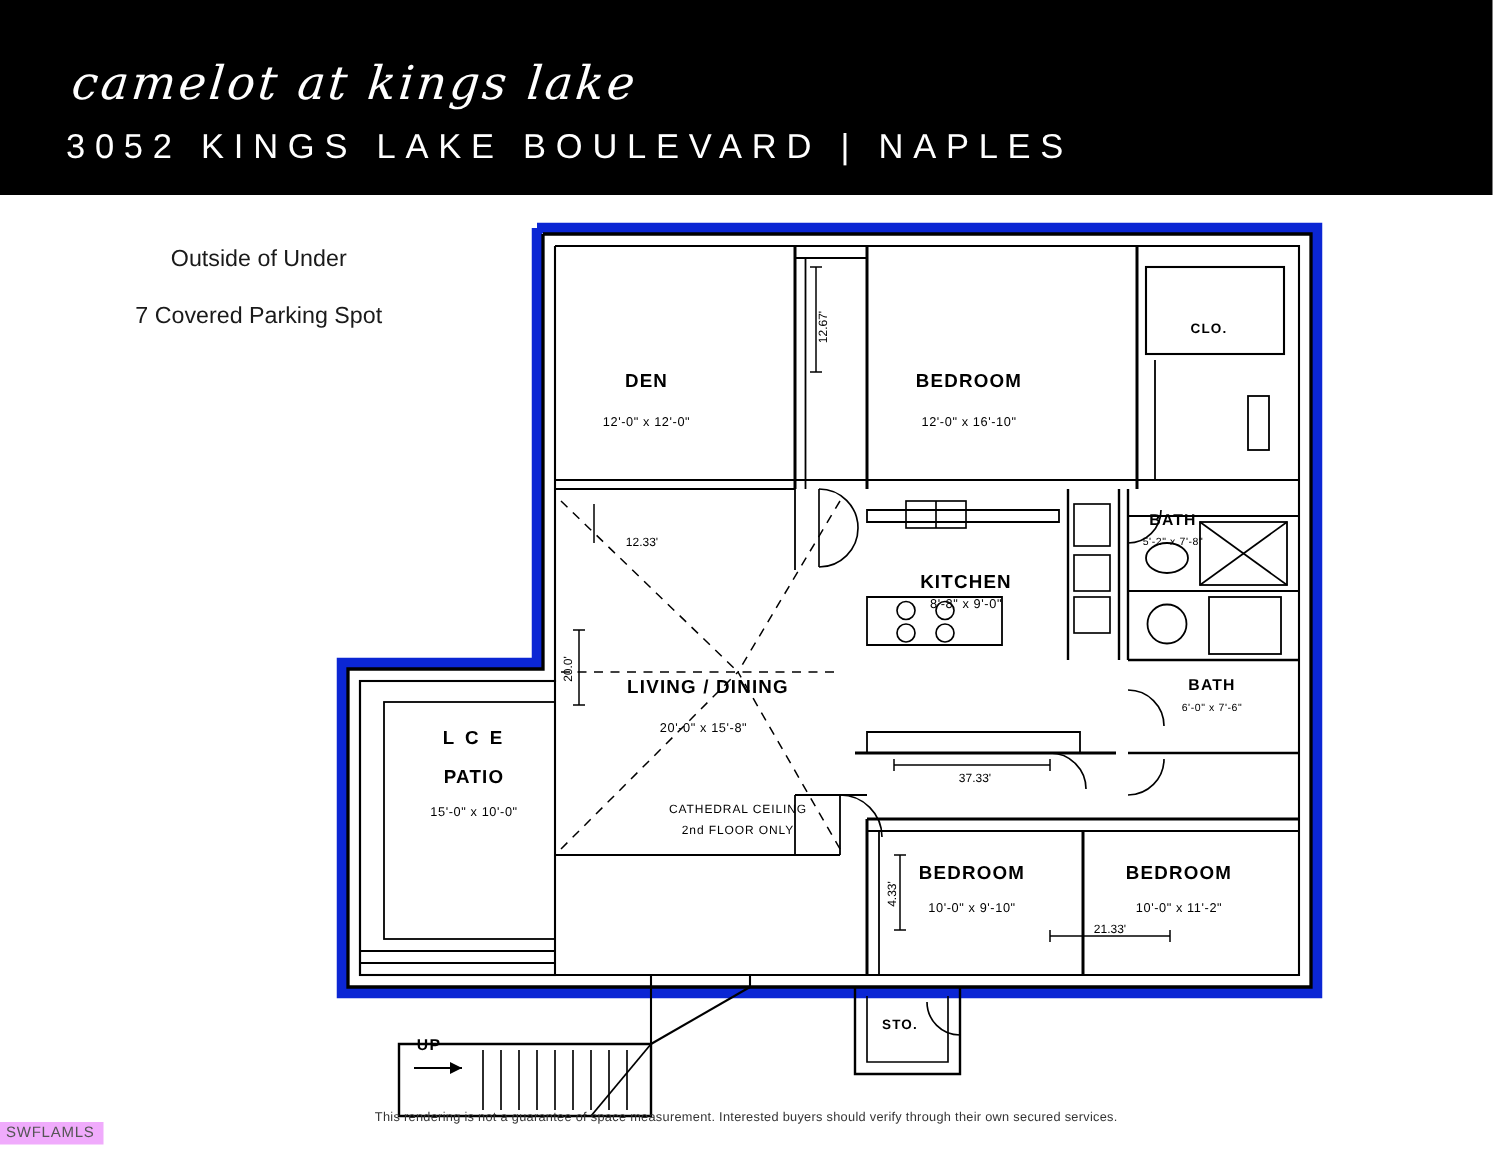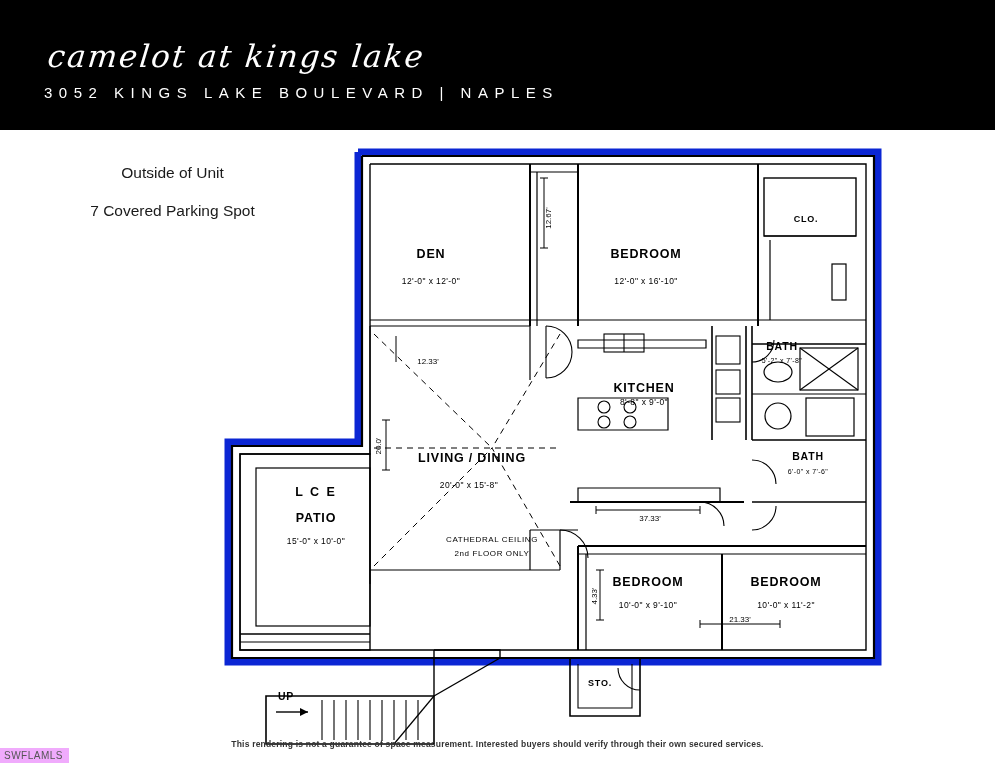--- a/index.html
+++ b/index.html
@@ -34,21 +34,21 @@
     letter-spacing: 2px;
     white-space: nowrap;
     transform: skewX(-6deg);
   }
   #brand-address {
     position: absolute;
     left: 44px;
     top: 84px;
     color: #ffffff;
     font-family: "Liberation Sans", sans-serif;
-    font-size: 15px;
+    font-size: 23px;
     letter-spacing: 6.5px;
     white-space: nowrap;
   }
 
   
   #info-block {
     position: absolute;
     left: 40px;
     top: 162px;
     width: 265px;
@@ -72,21 +72,20 @@
   
   #disclaimer {
     position: absolute;
     left: 0;
     top: 739px;
     width: 995px;
     text-align: center;
     font-size: 8.5px;
     color: #333333;
     letter-spacing: 0.2px;
-    font-weight: bold;
   }
 
   
   #watermark {
     position: absolute;
     left: 0;
     top: 748px;
     background: #f0abfc;
     color: #555555;
     font-size: 10px;
@@ -126,21 +125,21 @@
 </head>
 <body>
 
 <div id="header-banner">
   <div id="brand-script">camelot at kings lake</div>
   <div id="brand-address">3052 KINGS LAKE BOULEVARD  |  NAPLES</div>
 </div>
 
 <div id="info-block">
   <div class="info-line">
-    <div>Outside of Unit</div>
+    <div>Outside of Under</div>
   </div>
   <div class="info-line">7 Covered Parking Spot</div>
 </div>
 
 <div id="floorplan">
 <svg width="995" height="620" viewBox="0 0 995 620" xmlns="http://www.w3.org/2000/svg">
 
   <g fill="none" stroke="#0b26d4" stroke-width="7">
     <path d="M 358,22 L 878,22 L 878,532 L 640,532 L 640,532"></path>
     <path d="M 358,22 L 358,312 L 228,312 L 228,532 L 640,532"></path>

